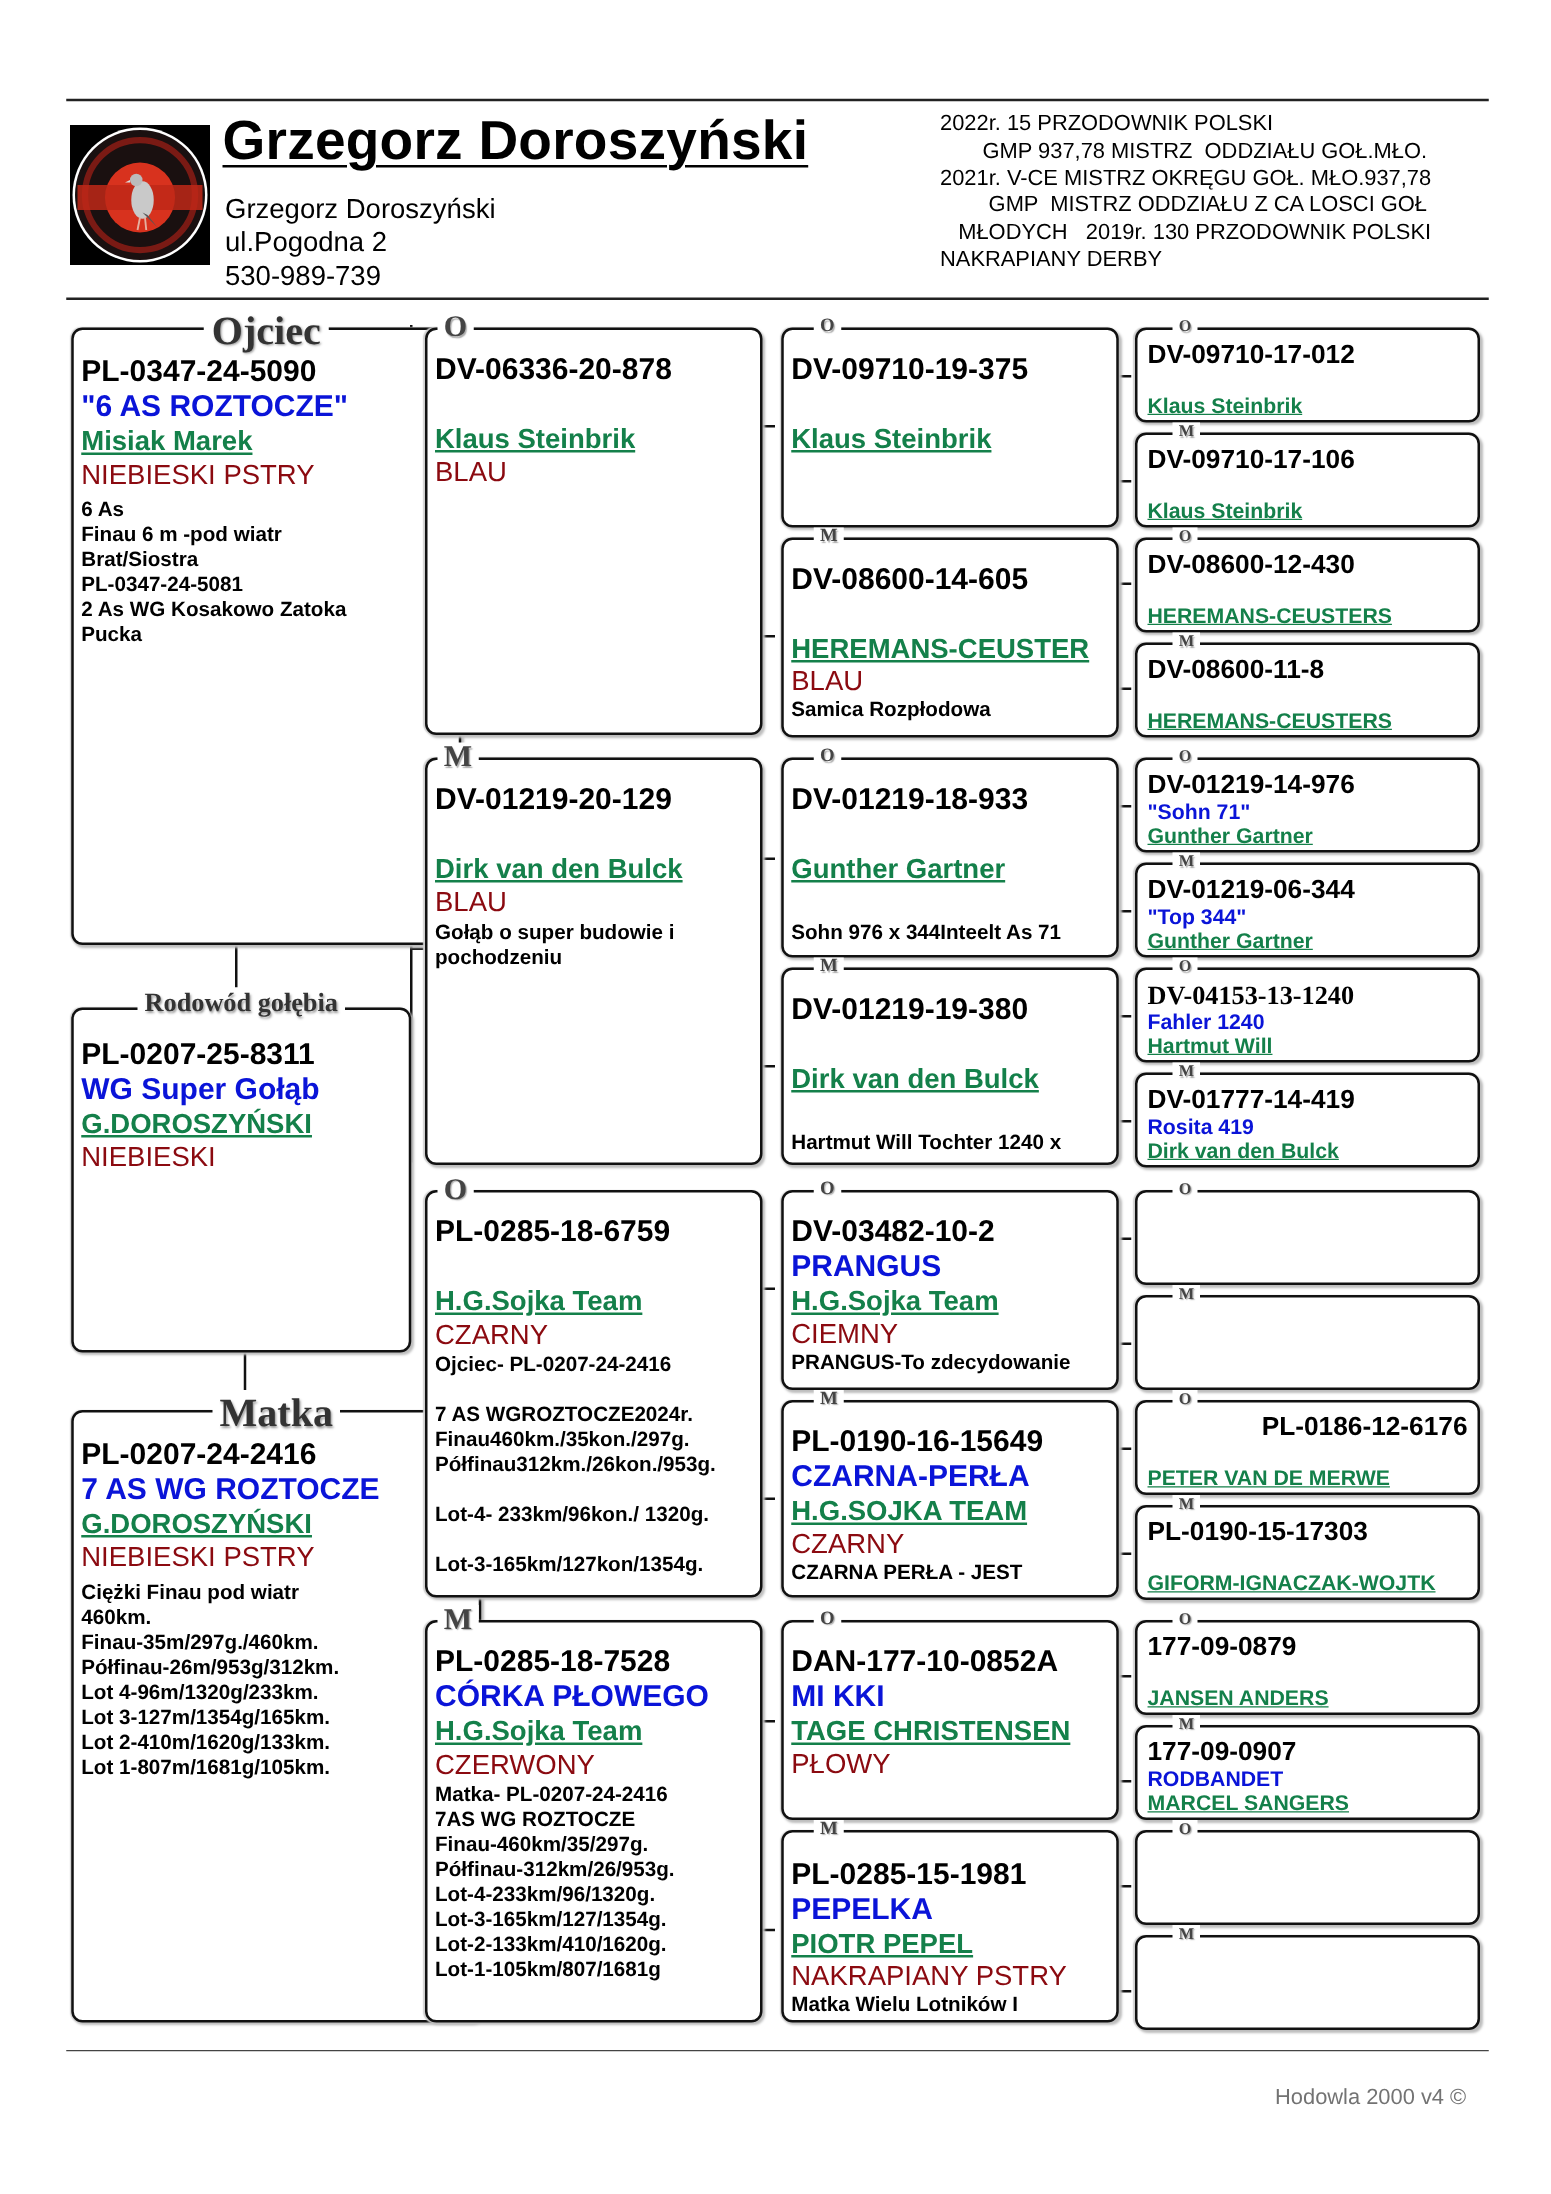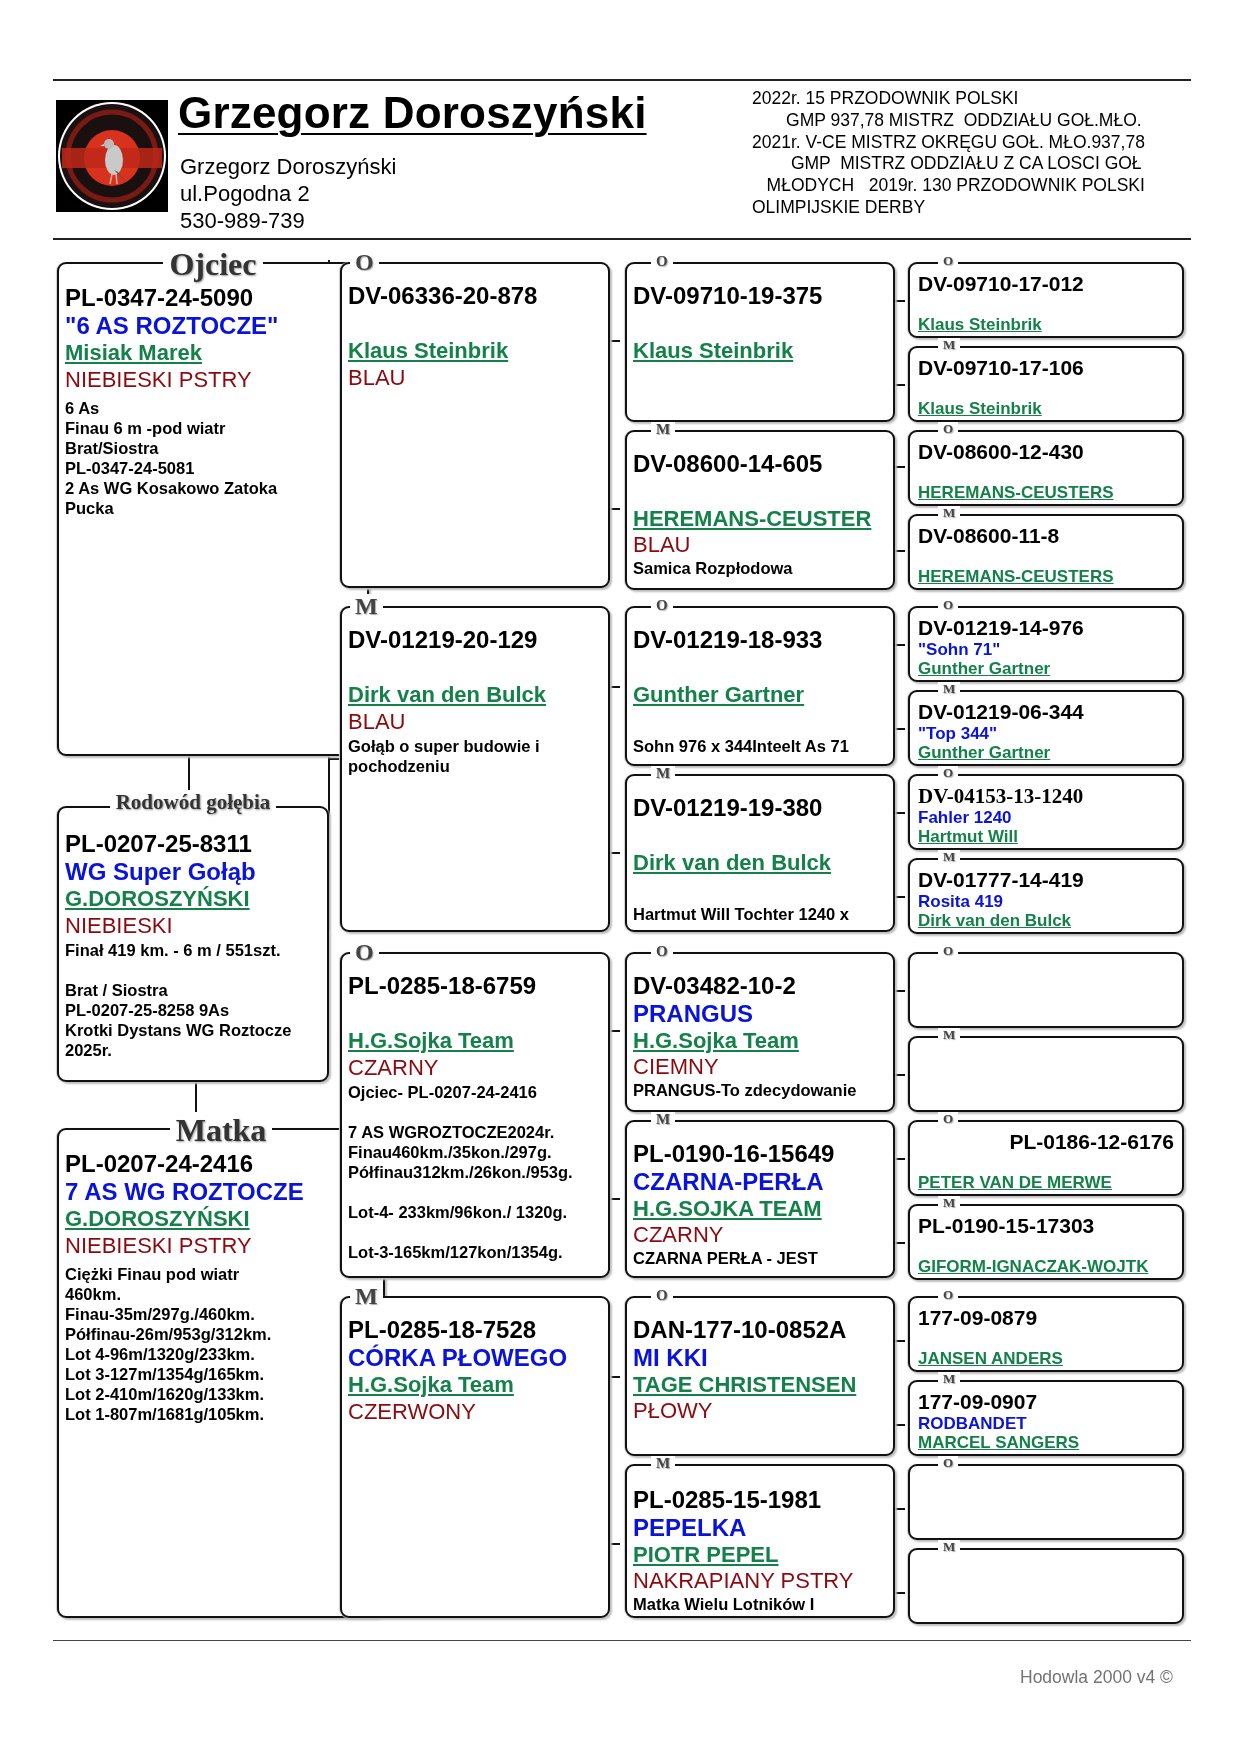--- a/index.html
+++ b/index.html
@@ -74,21 +74,21 @@
   <div>Grzegorz Doroszyński</div>
   <div>ul.Pogodna 2</div>
   <div>530-989-739</div>
 </div>
 <div class="awards">
   <div>2022r. 15 PRZODOWNIK POLSKI</div>
   <div>       GMP 937,78 MISTRZ  ODDZIAŁU GOŁ.MŁO.</div>
   <div>2021r. V-CE MISTRZ OKRĘGU GOŁ. MŁO.937,78</div>
   <div>        GMP  MISTRZ ODDZIAŁU Z CA LOSCI GOŁ</div>
   <div>   MŁODYCH   2019r. 130 PRZODOWNIK POLSKI</div>
-  <div>OLIMPIJSKIE DERBY</div>
+  <div>NAKRAPIANY DERBY</div>
 </div>
 <div class="hr" style="top:238px;"></div>
 
 <div class="line" style="left:188px; top:756px; width:2px; height:34px;"></div>
 <div class="line" style="left:195px; top:1082px; width:2px; height:36px;"></div>
 
 <div class="line" style="left:328px; top:260px; width:2px; height:670px;"></div>
 <div class="line" style="left:328px; top:412px; width:12px; height:2px;"></div>
 <div class="line" style="left:328px; top:758px; width:12px; height:2px;"></div>
 <div class="line" style="left:328px; top:1128px; width:2px; height:490px;"></div>
@@ -136,26 +136,20 @@
 Pucka</div>
 </div>
 
 <div class="box big c1" style="left:57px; top:806px; width:272px; height:276px; overflow:visible;">
   <div class="lbl-big"><span style="font-size:21px;">Rodowód gołębia</span></div>
   <div style="height:22px;"></div>
   <div class="ring">PL-0207-25-8311</div>
   <div class="name">WG Super Gołąb</div>
   <div class="breeder" style="display:inline-block;">G.DOROSZYŃSKI</div>
   <div class="color">NIEBIESKI</div>
-  <div class="note"> Finał 419 km. - 6 m / 551szt.
-
-Brat / Siostra
-PL-0207-25-8258 9As
-Krotki Dystans WG Roztocze
-2025r.</div>
 </div>
 
 <div class="box big c1" style="left:57px; top:1128px; width:328px; height:490px; overflow:visible;">
   <div class="lbl-big"><span style="font-size:32px;">Matka</span></div>
   <div style="height:20px;"></div>
   <div class="ring">PL-0207-24-2416</div>
   <div class="name">7 AS WG ROZTOCZE</div>
   <div class="breeder" style="display:inline-block;">G.DOROSZYŃSKI</div>
   <div class="color">NIEBIESKI PSTRY</div>
   <div class="note" style="margin-top:4px;">Ciężki Finau pod wiatr
@@ -203,20 +197,28 @@
 
 Lot-3-165km/127kon/1354g.</div>
 </div>
 <div class="box c2" style="left:340px; top:1296px; width:270px; height:322px; overflow:visible;">
   <span class="lbl" style="top:-14px;">M</span>
   <div style="height:18px;"></div>
   <div class="ring">PL-0285-18-7528</div>
   <div class="name" style="min-height:28px;">CÓRKA PŁOWEGO</div>
   <div class="breeder" style="display:inline-block;">H.G.Sojka Team</div>
   <div class="color">CZERWONY</div>
+  <div class="note">Matka- PL-0207-24-2416
+7AS WG ROZTOCZE
+Finau-460km/35/297g.
+Półfinau-312km/26/953g.
+Lot-4-233km/96/1320g.
+Lot-3-165km/127/1354g.
+Lot-2-133km/410/1620g.
+Lot-1-105km/807/1681g</div>
 </div>
 
 <div class="box c3" style="left:625px; top:262px; width:270px; height:160px; overflow:visible;">
   <span class="lbl" style="top:-10px;">O</span>
   <div style="height:18px;"></div>
   <div class="ring">DV-09710-19-375</div>
   <div class="name" style="min-height:28px;"></div>
   <div class="breeder" style="display:inline-block;">Klaus Steinbrik</div>
   <div class="color"></div>
   <div class="note"></div>

